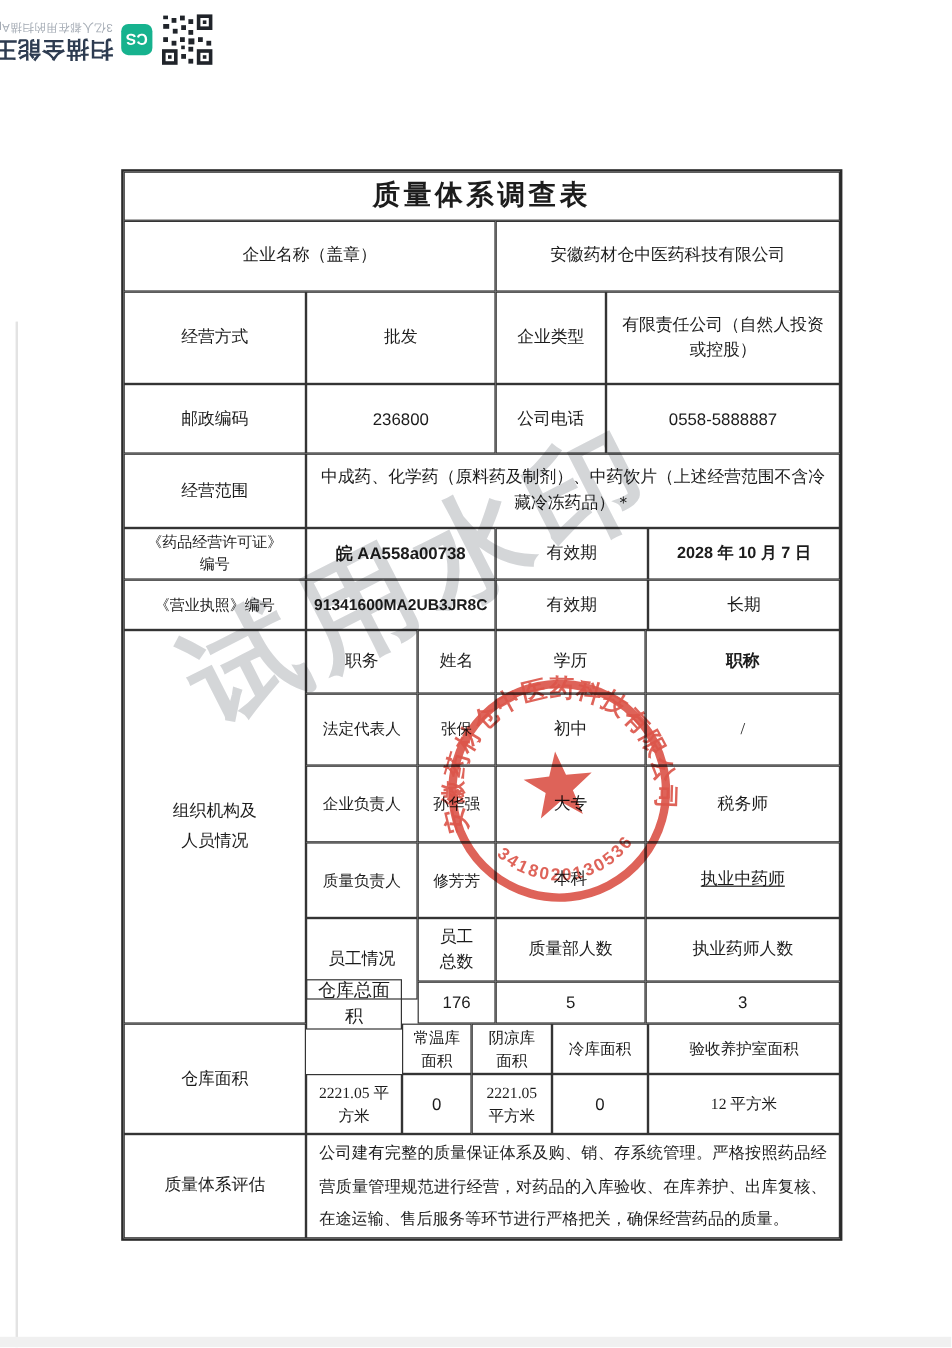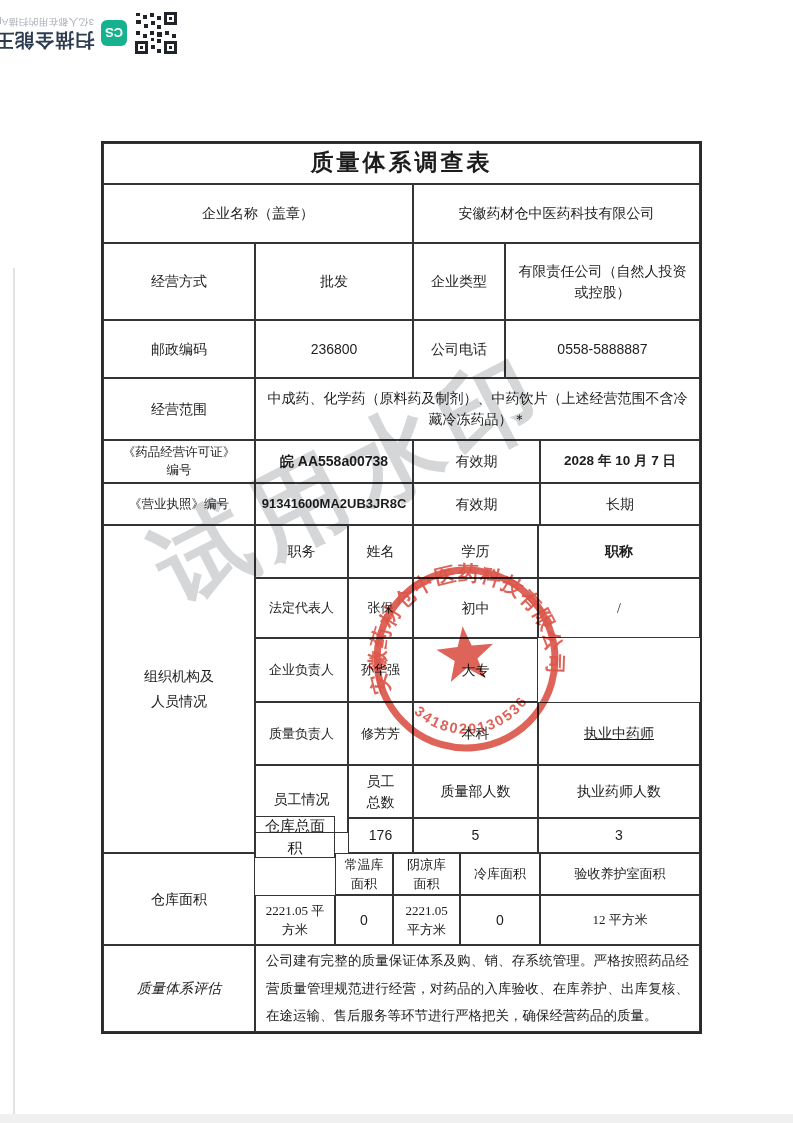--- a/index.html
+++ b/index.html
@@ -135,20 +135,21 @@
   <div class="c" style="left:538px;top:525px;width:162px;height:53px;font-weight:bold;">职称</div>
 
   <div class="c" style="left:255px;top:578px;width:93px;height:60px;font-size:13px;">法定代表人</div>
   <div class="c" style="left:348px;top:578px;width:65px;height:60px;font-size:13px;">张保</div>
   <div class="c" style="left:413px;top:578px;width:125px;height:60px;">初中</div>
   <div class="c" style="left:538px;top:578px;width:162px;height:60px;">/</div>
 
   <div class="c" style="left:255px;top:638px;width:93px;height:64px;font-size:13px;">企业负责人</div>
   <div class="c" style="left:348px;top:638px;width:65px;height:64px;font-size:13px;">孙华强</div>
   <div class="c" style="left:413px;top:638px;width:125px;height:64px;">大专</div>
+  <div class="c" style="left:538px;top:638px;width:162px;height:64px;">税务师</div>
 
   <div class="c" style="left:255px;top:702px;width:93px;height:63px;font-size:13px;">质量负责人</div>
   <div class="c" style="left:348px;top:702px;width:65px;height:63px;font-size:13px;">修芳芳</div>
   <div class="c" style="left:413px;top:702px;width:125px;height:63px;">本科</div>
   <div class="c" style="left:538px;top:702px;width:162px;height:63px;text-decoration:underline;">执业中药师</div>
 
   <div class="c" style="left:255px;top:765px;width:93px;height:68px;">员工情况</div>
   <div class="c" style="left:348px;top:765px;width:65px;height:53px;">
     <span style="max-width:32px;display:inline-block;">员工总数</span>
   </div>
@@ -168,21 +169,21 @@
   </div>
   <div class="c" style="left:460px;top:853px;width:80px;height:42px;font-size:13px;">冷库面积</div>
   <div class="c" style="left:540px;top:853px;width:160px;height:42px;font-size:13px;">验收养护室面积</div>
 
   <div class="c" style="left:255px;top:895px;width:80px;height:50px;font-size:13px;">2221.05 平方米</div>
   <div class="c sans" style="left:335px;top:895px;width:58px;height:50px;">0</div>
   <div class="c" style="left:393px;top:895px;width:67px;height:50px;font-size:13px;">2221.05 平方米</div>
   <div class="c sans" style="left:460px;top:895px;width:80px;height:50px;">0</div>
   <div class="c" style="left:540px;top:895px;width:160px;height:50px;font-size:13px;">12 平方米</div>
 
-  <div class="c" style="left:103px;top:945px;width:152px;height:87px;font-style:italic;">质量体系评估</div>
+  <div class="c" style="left:103px;top:945px;width:152px;height:87px;">质量体系评估</div>
   <div class="c left-par" style="left:255px;top:945px;width:445px;height:87px;">公司建有完整的质量保证体系及购、销、存系统管理。严格按照药品经营质量管理规范进行经营，对药品的入库验收、在库养护、出库复核、在途运输、售后服务等环节进行严格把关，确保经营药品的质量。</div>
 
   <div class="watermark">试用水印</div>
 
   <svg class="stamp" viewBox="0 0 200 200">
     <circle cx="100" cy="100" r="89" fill="none" stroke="#d63a2c" stroke-width="7" stroke-opacity="0.92"></circle>
     <path id="sealTopArc" d="M 24,134 A 82,82 0 1 1 176,134" fill="none"></path>
     <path id="sealBottomArc" d="M 38,142 A 75,75 0 0 0 162,142" fill="none"></path>
     <text font-size="20.5" font-weight="bold" fill="#d63a2c" fill-opacity="0.92" font-family="Liberation Serif, serif" letter-spacing="1">
       <textPath href="#sealTopArc" startOffset="50%" text-anchor="middle">安徽药材仓中医药科技有限公司</textPath>

